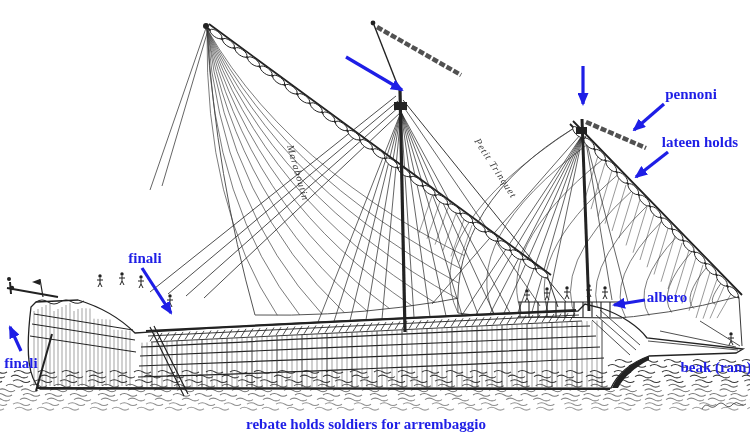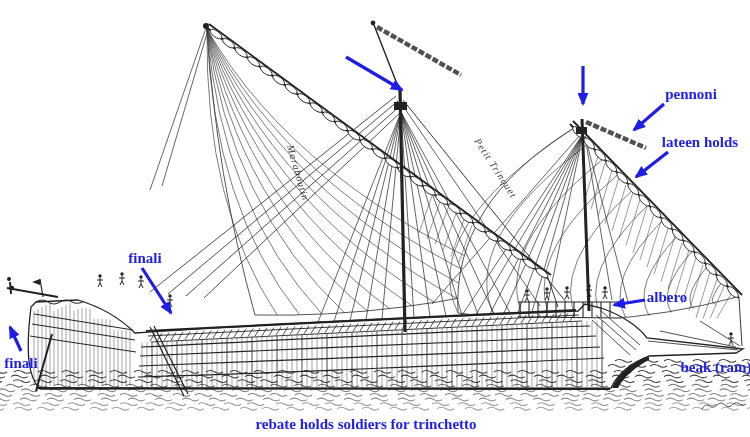--- a/index.html
+++ b/index.html
@@ -459,14 +459,14 @@
     <line x1="645" y1="300" x2="614" y2="305" marker-end="url(#ah)"></line>
     <line x1="21" y1="351" x2="10" y2="327" marker-end="url(#ah)"></line>
   </svg>
 
   <div class="lbl" style="left:691px;top:94px">pennoni</div>
   <div class="lbl" style="left:700px;top:142px">lateen holds</div>
   <div class="lbl" style="left:145px;top:258px">finali</div>
   <div class="lbl" style="left:667px;top:297px">albero</div>
   <div class="lbl" style="left:21px;top:363px">finali</div>
   <div class="lbl" style="left:716px;top:367px">beak (ram)</div>
-  <div id="caption" style="left:366px;top:424px">rebate holds soldiers for trinchetto</div>
+  <div id="caption" style="left:366px;top:424px">rebate holds soldiers for arrembaggio</div>
 </div>
 
 </body></html>

